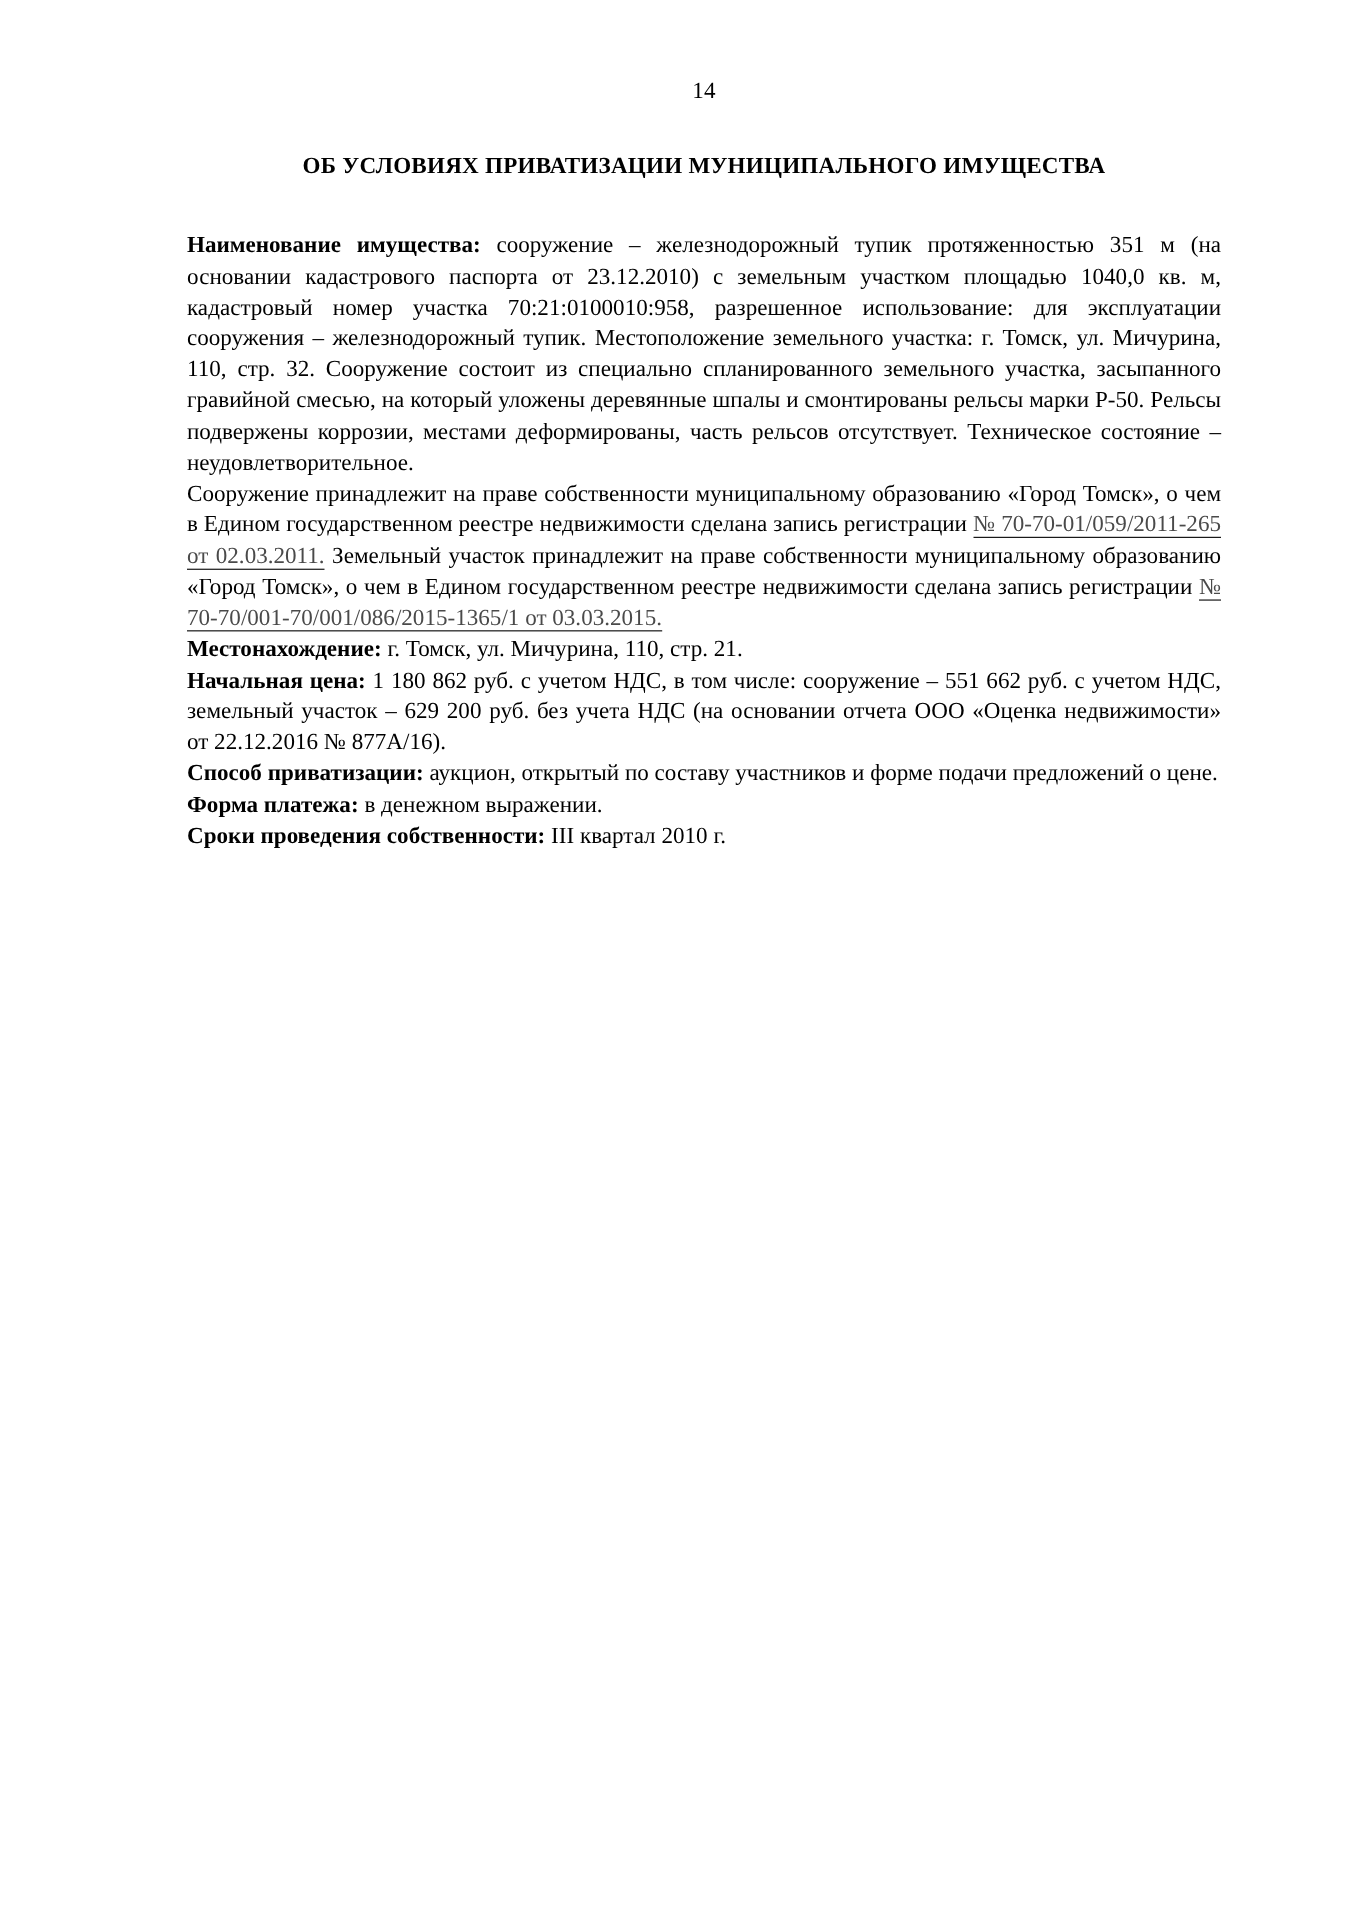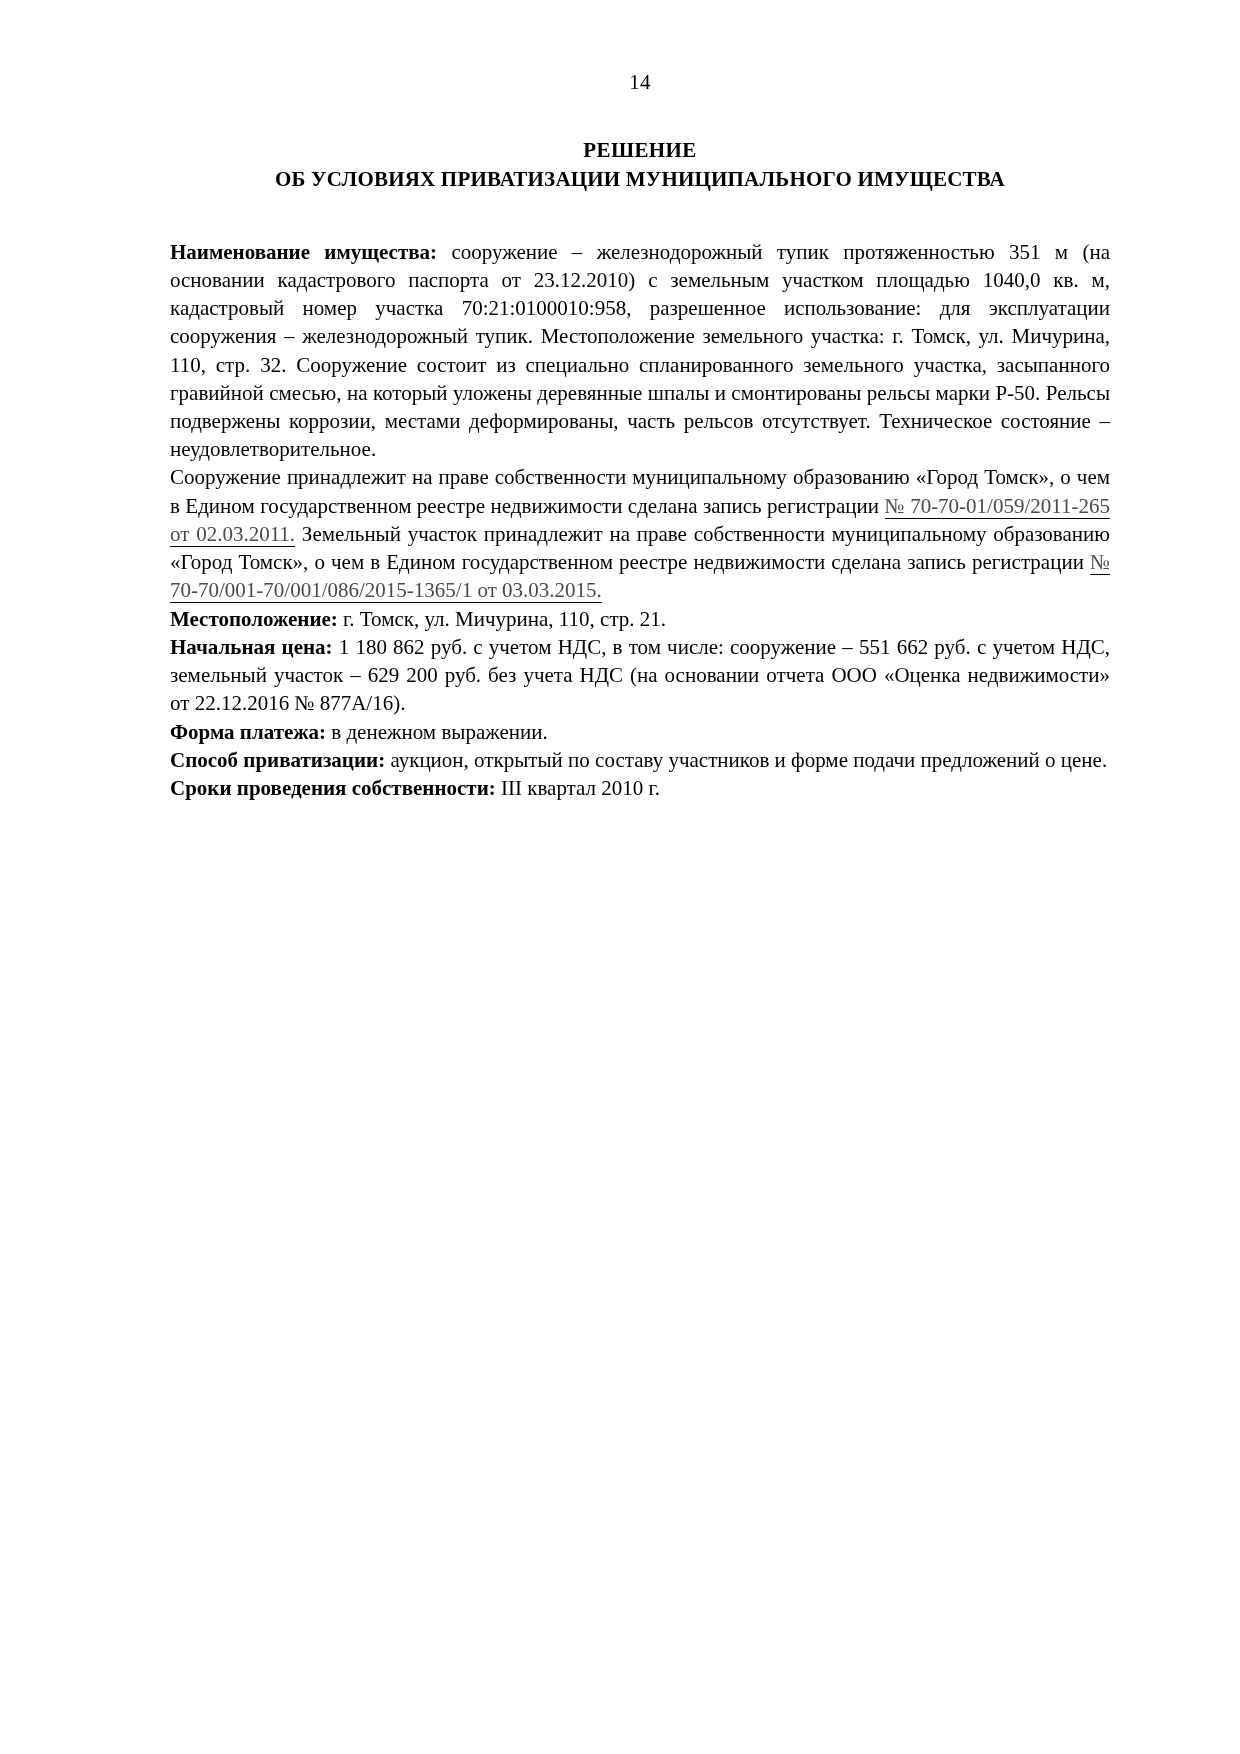--- a/index.html
+++ b/index.html
@@ -82,35 +82,34 @@
 </style>
 </head>
 <body>
 
 <div class="page">
 
   <div class="page-number">14</div>
 
 
   <div class="title-block">
-    <div class="title-main">РЕШЕНИЕ</div>
     <div class="title-sub">ОБ УСЛОВИЯХ ПРИВАТИЗАЦИИ МУНИЦИПАЛЬНОГО ИМУЩЕСТВА</div>
   </div>
 
   <div class="body-text">
 
     <p class="para"><span class="lbl">Наименование имущества:</span><span> сооружение – железнодорожный тупик протяженностью 351 м (на основании кадастрового паспорта от 23.12.2010) с земельным участком площадью 1040,0 кв. м, кадастровый номер участка 70:21:0100010:958, разрешенное использование: для эксплуатации сооружения – железнодорожный тупик. Местоположение земельного участка: г. Томск, ул. Мичурина, 110, стр. 32. Сооружение состоит из специально спланированного земельного участка, засыпанного гравийной смесью, на который уложены деревянные шпалы и смонтированы рельсы марки Р-50. Рельсы подвержены коррозии, местами деформированы, часть рельсов отсутствует. Техническое состояние – неудовлетворительное.</span></p>
 
     <p class="para"><span>Сооружение принадлежит на праве собственности муниципальному образованию «Город Томск», о чем в Едином государственном реестре недвижимости сделана запись регистрации </span><span class="underline-reg reg-line1">№ 70-70-01/059/2011-265 от 02.03.2011.</span><span> Земельный участок принадлежит на праве собственности муниципальному образованию «Город Томск», о чем в Едином государственном реестре недвижимости сделана запись регистрации </span><span class="underline-reg reg-line2">№ 70-70/001-70/001/086/2015-1365/1 от 03.03.2015.</span></p>
 
-    <p class="para spaced"><span class="lbl">Местоположение:</span><span> г. Томск, ул. Мичурина, 110, стр. 21.</span></p>
+    <p class="para spaced"><span class="lbl">Местонахождение:</span><span> г. Томск, ул. Мичурина, 110, стр. 21.</span></p>
 
     <p class="para spaced"><span class="lbl">Начальная цена:</span><span> 1 180 862 руб. с учетом НДС, в том числе: сооружение – 551 662 руб. с учетом НДС, земельный участок – 629 200 руб. без учета НДС (на основании отчета ООО «Оценка недвижимости» от 22.12.2016 № 877А/16).</span></p>
 
+    <p class="para spaced"><span class="lbl">Способ приватизации:</span><span> аукцион, открытый по составу участников и форме подачи предложений о цене.</span></p>
+
     <p class="para spaced"><span class="lbl">Форма платежа:</span><span> в денежном выражении.</span></p>
-
-    <p class="para spaced"><span class="lbl">Способ приватизации:</span><span> аукцион, открытый по составу участников и форме подачи предложений о цене.</span></p>
 
     <p class="para spaced"><span class="lbl">Сроки проведения собственности:</span><span> III квартал 2010 г.</span></p>
 
   </div>
 
 </div>
 
 </body></html>

